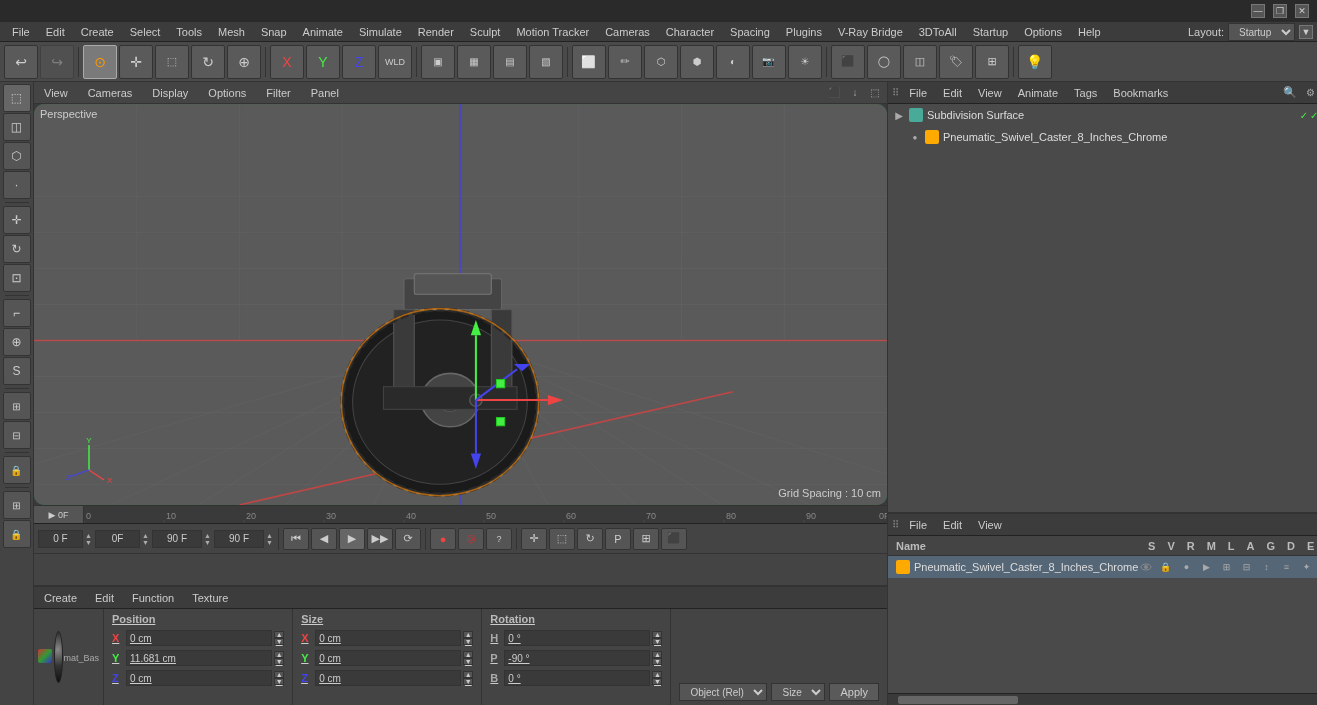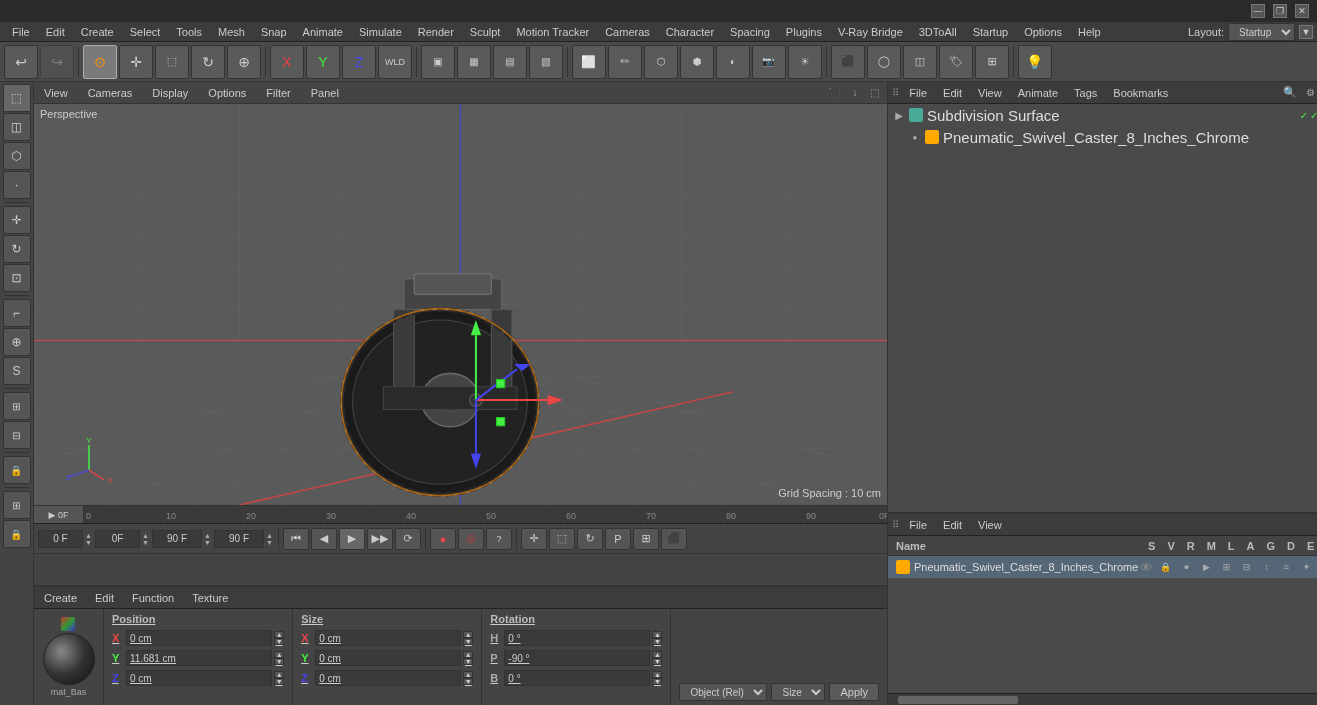--- a/index.html
+++ b/index.html
@@ -176,20 +176,21 @@
       color: #aaa;
       font-size: 10px;
       cursor: pointer;
     }
 
     #viewport {
       flex: 1;
       background: #15803d;
       position: relative;
       overflow: hidden;
+      border-radius: 10px;
     }
 
     
     #viewport-canvas {
       width: 100%;
       height: 100%;
       position: absolute;
       top: 0;
       left: 0;
     }
@@ -253,21 +254,21 @@
     }
     .object-row {
       height: 22px;
       display: flex;
       align-items: center;
       padding: 0 4px;
       cursor: pointer;
     }
     .object-indent { margin-left: 16px; }
     .object-icon { width: 14px; height: 14px; margin-right: 3px; display: flex; align-items: center; justify-content: center; font-size: 10px; }
-    .object-name { font-size: 15px; color: #ddd; flex: 1; }
+    .object-name { font-size: 11px; color: #ddd; flex: 1; }
     .object-indicators { display: flex; gap: 2px; align-items: center; margin-left: auto; }
 
     
     #attributes-panel {
       height: 180px;
       border-top: 1px solid #333;
       display: flex;
       flex-direction: column;
     }
     #attributes-toolbar {
@@ -387,21 +388,21 @@
       color: #ccc;
       cursor: pointer;
     }
     #bottom-content {
       flex: 1;
       display: flex;
     }
     #material-preview {
       width: 70px;
       display: flex;
-      flex-direction: column;
+      flex-direction: row;
       align-items: center;
       justify-content: center;
       padding: 4px;
       border-right: 1px solid #333;
     }
     .mat-sphere {
       width: 52px;
       height: 52px;
       border-radius: 50%;
       background: radial-gradient(circle at 35% 35%, #888, #333, #111);

